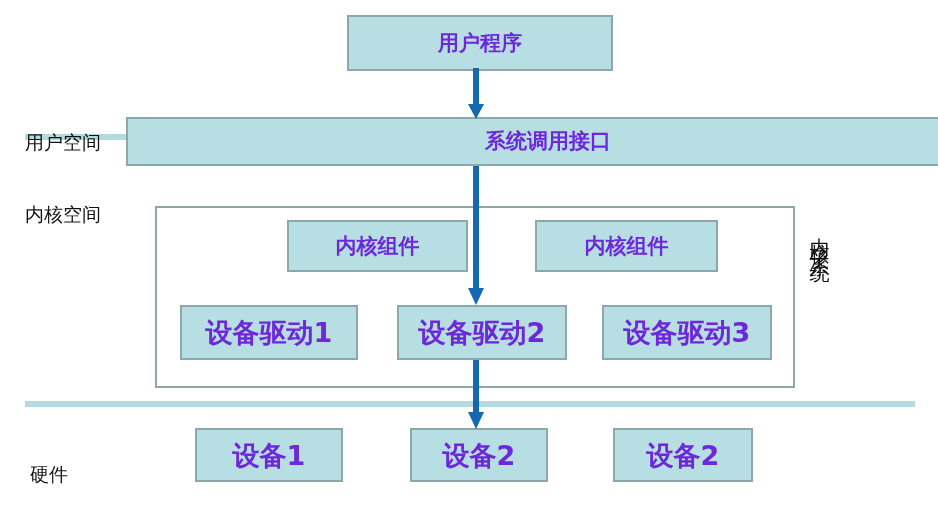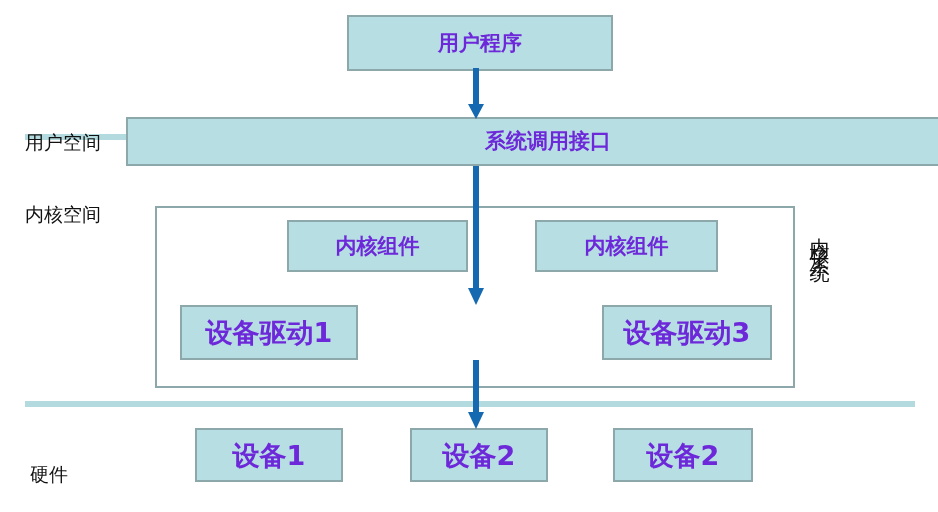--- a/index.html
+++ b/index.html
@@ -115,20 +115,21 @@
   </div>
 
   <div class="container-box" style="left:155px; top:206px; width:640px; height:182px;"></div>
 
   <div class="vertical-label" style="left:810px; top:222px;">内核子系统</div>
 
   <div class="box" style="left:287px; top:220px; width:181px; height:52px;">内核组件</div>
   <div class="box" style="left:535px; top:220px; width:183px; height:52px;">内核组件</div>
 
   <div class="box small" style="left:180px; top:305px; width:178px; height:55px;">设备驱动1</div>
+  <div class="box small" style="left:397px; top:305px; width:170px; height:55px;">设备驱动2</div>
   <div class="box small" style="left:602px; top:305px; width:170px; height:55px;">设备驱动3</div>
 
   <div class="arrow" style="left:466px; top:360px; width:20px; height:70px;">
     <svg width="20" height="70" viewBox="0 0 20 70">
       <line x1="10" y1="0" x2="10" y2="54" stroke="#1569b0" stroke-width="6"></line>
       <polygon points="2,52 18,52 10,69" fill="#1569b0"></polygon>
     </svg>
   </div>
 
   <div class="box small" style="left:195px; top:428px; width:148px; height:54px;">设备1</div>

